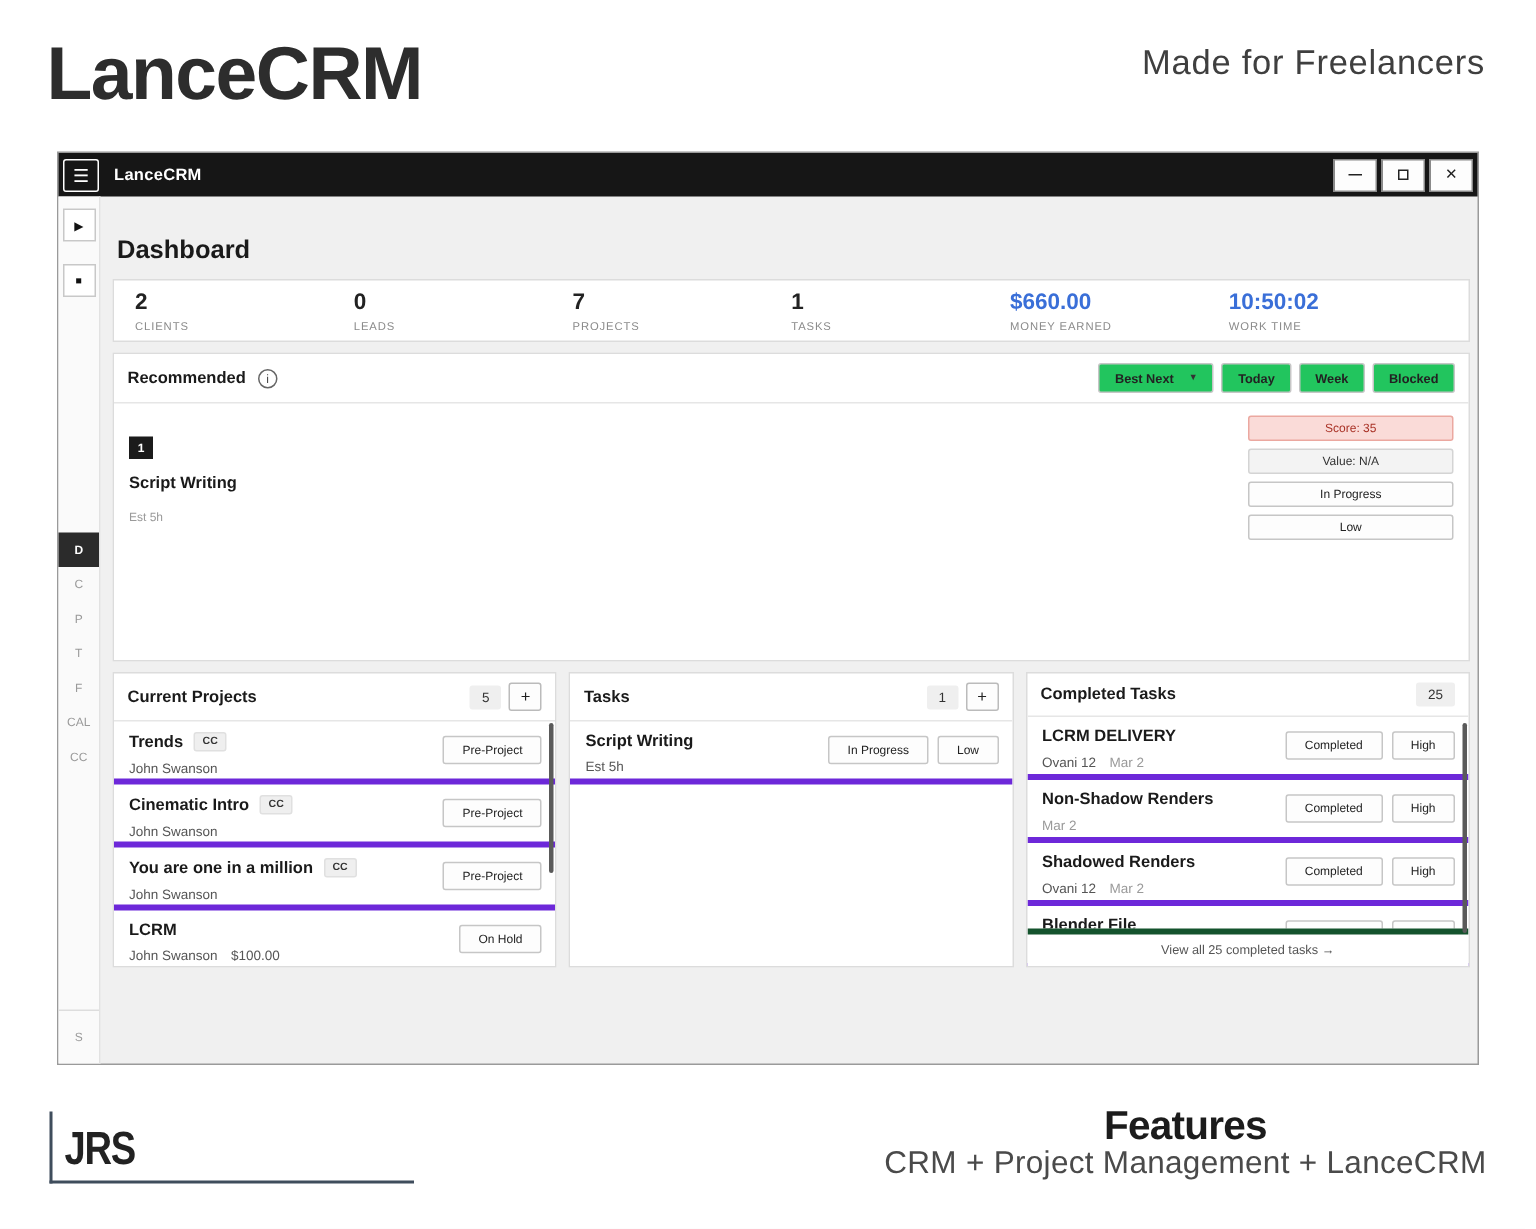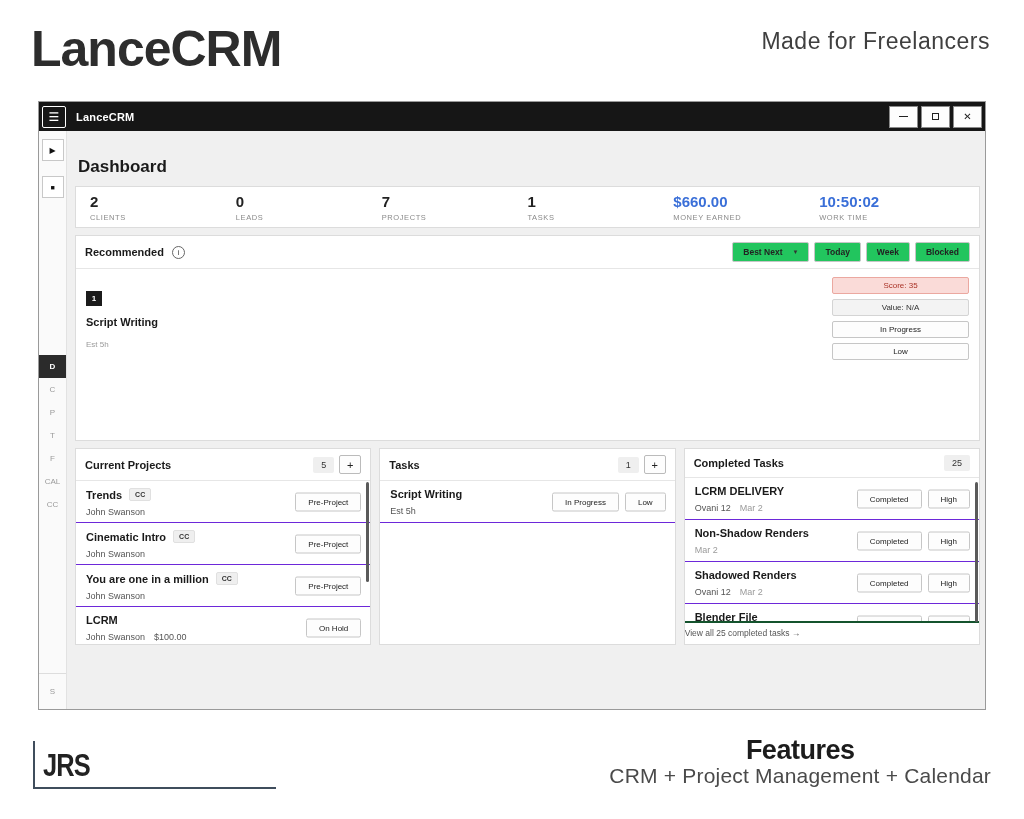--- a/index.html
+++ b/index.html
@@ -59,31 +59,31 @@
   .rank-badge { display:inline-flex; align-items:center; justify-content:center; width:16px; height:15px; background:#1b1b1b; color:#fff; font-size:8px; font-weight:700; margin-top:14px; }
   .task-name { font-size:11px; font-weight:700; color:#1a1a1a; margin-top:10px; }
   .task-est { font-size:8px; color:#9a9a9a; margin-top:12px; }
   .rec-pills { position:absolute; top:8px; right:10px; width:137px; display:flex; flex-direction:column; gap:5px; }
   .pill { border:1px solid #c6c6c6; background:#fdfdfd; border-radius:2px; font-size:8px; color:#222; height:17px; display:flex; align-items:center; justify-content:center; cursor:pointer; }
   .pill.score { background:#fadbd8; border-color:#eba8a0; color:#a93226; }
   .pill.value { background:#f3f3f3; border-color:#d4d4d4; color:#333; }
 
   .bottom-row { display:flex; gap:8px; margin-top:7px; height:197px; flex-shrink:0; }
   .bottom-row .panel { flex:1; overflow:hidden; position:relative; }
-  .list-item { position:relative; padding:7px 10px 6px 10px; border-bottom:1px solid #6d28d9; height:42px; }
+  .list-item { position:relative; padding:7px 10px 6px 10px; border-bottom:4px solid #6d28d9; height:42px; }
   .item-line1 { display:flex; align-items:center; gap:7px; }
   .item-name { font-size:11px; font-weight:700; color:#1a1a1a; white-space:nowrap; }
   .cc-chip { background:#efefef; border:1px solid #e0e0e0; border-radius:2px; font-size:7px; font-weight:700; color:#333; padding:2px 5px; line-height:1; }
   .item-line2 { font-size:9px; color:#555; margin-top:6px; display:flex; gap:9px;text-align:right; }
   .meta-date { color:#9a9a9a; }
   .item-actions { position:absolute; right:9px; top:50%; transform:translateY(-50%); display:flex; gap:6px; }
   .item-actions .pill { padding:0 12px; height:19px; white-space:nowrap; }
   .count-badge { background:#efefef; border-radius:2px; font-size:9px; color:#333; padding:3px 8px; }
   .add-btn { width:22px; height:19px; background:#fdfdfd; border:1px solid #bbb; border-radius:2px; font-size:11px; color:#222; display:flex; align-items:center; justify-content:center; cursor:pointer; }
-  .view-all { position:absolute; left:0; right:0; bottom:0; background:#fff; border-top:2px solid #14532d; font-size:8.5px; color:#555; padding:5px 0 6px 0; cursor:pointer; }
+  .view-all { position:absolute; left:0; right:0; bottom:0; background:#fff; border-top:4px solid #14532d; text-align:center; font-size:8.5px; color:#555; padding:5px 0 6px 0; cursor:pointer; }
   .scrollbar { position:absolute; right:1px; width:3px; background:#5a5a5a; border-radius:2px; }
   .scrollbar.cp { top:33px; height:100px; }
   .scrollbar.ct { top:33px; height:140px; }
 
   
   .footer-brand { position:absolute; left:33px; top:741px; width:243px; height:48px; border-left:2px solid #3f4d5c; border-bottom:2px solid #3f4d5c; }
   .jrs { font-size:31px; font-weight:800; letter-spacing:-1px; color:#222; margin:7px 0 0 8px; transform:scaleX(0.82); transform-origin:left; }
   .footer-features { position:absolute; right:33px; top:737px; text-align:center; }
   .features-title { font-size:27px; font-weight:800; color:#1c1c1c; line-height:1; letter-spacing:-0.5px; }
   .features-sub { font-size:21px; font-weight:300; color:#4a4a4a; line-height:1.1; letter-spacing:0.2px; }
@@ -350,16 +350,16 @@
         </div>
       </div>
     </div>
   </div>
 
   <div class="footer-brand">
     <div class="jrs">JRS</div>
   </div>
   <div class="footer-features">
     <div class="features-title">Features</div>
-    <div class="features-sub">CRM + Project Management + Calendar</div>
+    <div class="features-sub">CRM + Project Management + LanceCRM</div>
   </div>
 
 </div>
 
 </body></html>

